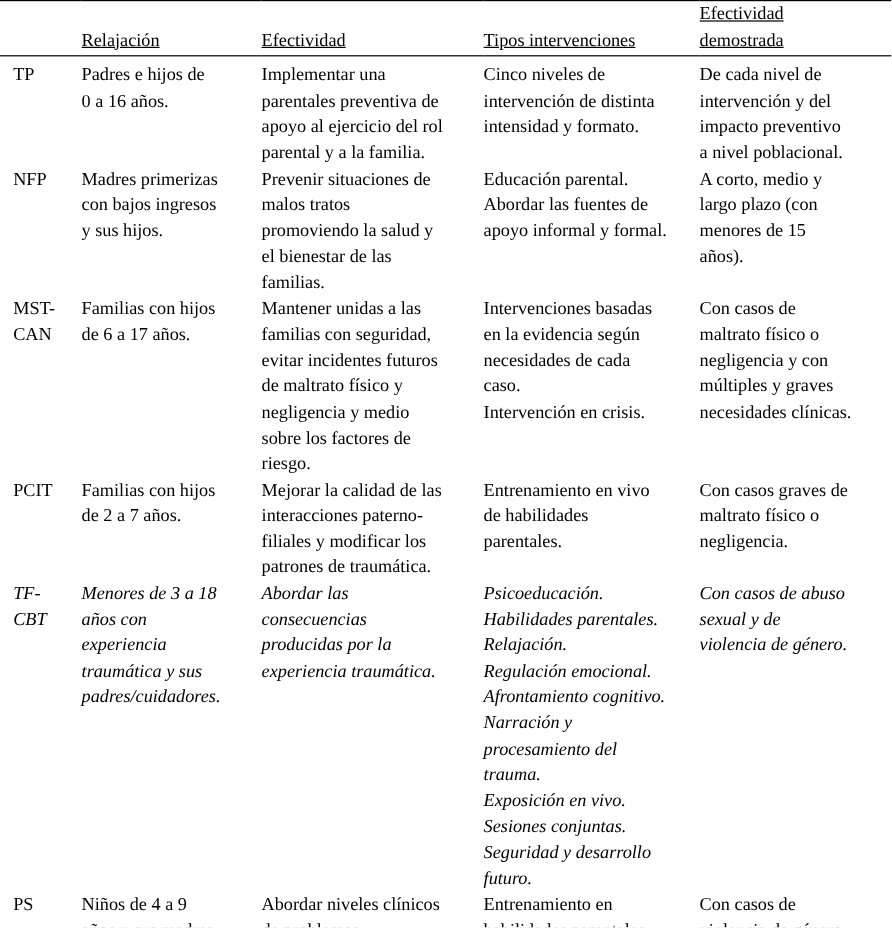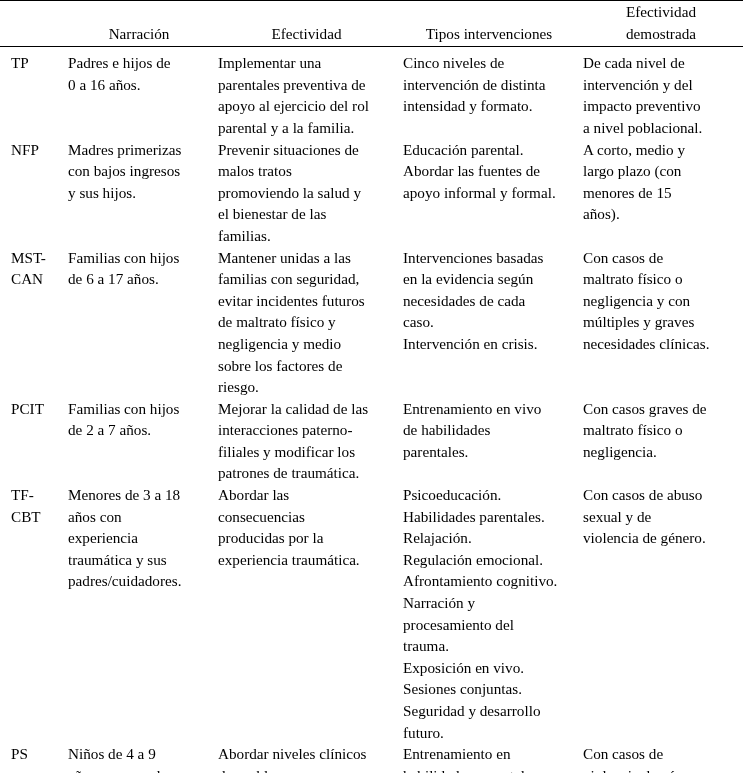--- a/index.html
+++ b/index.html
@@ -31,26 +31,27 @@
     line-height: 21.6px;
   }
   table.programs col.c-code   { width: 68px; }
   table.programs col.c-pob    { width: 150px; }
   table.programs col.c-fin    { width: 185px; }
   table.programs col.c-tipos  { width: 180px; }
   table.programs col.c-efec   { width: 160px; }
 
   table.programs thead th {
     font-weight: normal;
-    text-align: center;
+    text-align: left;
     vertical-align: bottom;
     padding: 0 8px 2px 0;
     border-top: 1.6px solid #000;
     border-bottom: 1.2px solid #000;
     height: 34px;
+    text-decoration: underline;
   }
   table.programs thead th.th-code {
     padding-left: 11px;
     padding-right: 0;
   }
   table.programs thead th.th-efec {
     padding-right: 4px;
   }
   .hdr-line { display: block; white-space: pre; }
 
@@ -67,21 +68,21 @@
   }
   table.programs tbody tr.row-last td {
     border-bottom: 1.6px solid #000;
   }
   
   table.programs tbody tr td { padding-bottom: 0; }
   tr.row-tp    td { height: 82px; }
   tr.row-nfp   td { height: 100px; }
   tr.row-mst   td { height: 130px; }
   tr.row-pcit  td { height: 76px; margin-left: 28px; }
-  tr.row-tfcbt td { height: 224px; }
+  tr.row-tfcbt td { height: 224px; font-style: italic; }
   tr.row-ps    td { height: 108px; padding-bottom: 4px; }
 
   .pad-top-tp    { padding-top: 5px !important; }
 </style>
 </head>
 <body>
 
 <div id="page">
 
   <table class="programs">
@@ -89,21 +90,21 @@
       <col class="c-code">
       <col class="c-pob">
       <col class="c-fin">
       <col class="c-tipos">
       <col class="c-efec">
     </colgroup>
 
     <thead>
       <tr>
         <th class="th-code"></th>
-        <th>Narración</th>
+        <th>Relajación</th>
         <th>Efectividad</th>
         <th>Tipos intervenciones</th>
         <th class="th-efec">
           <span class="hdr-line">Efectividad</span>
           <span class="hdr-line">demostrada</span>
         </th>
       </tr>
     </thead>
 
     <tbody>

